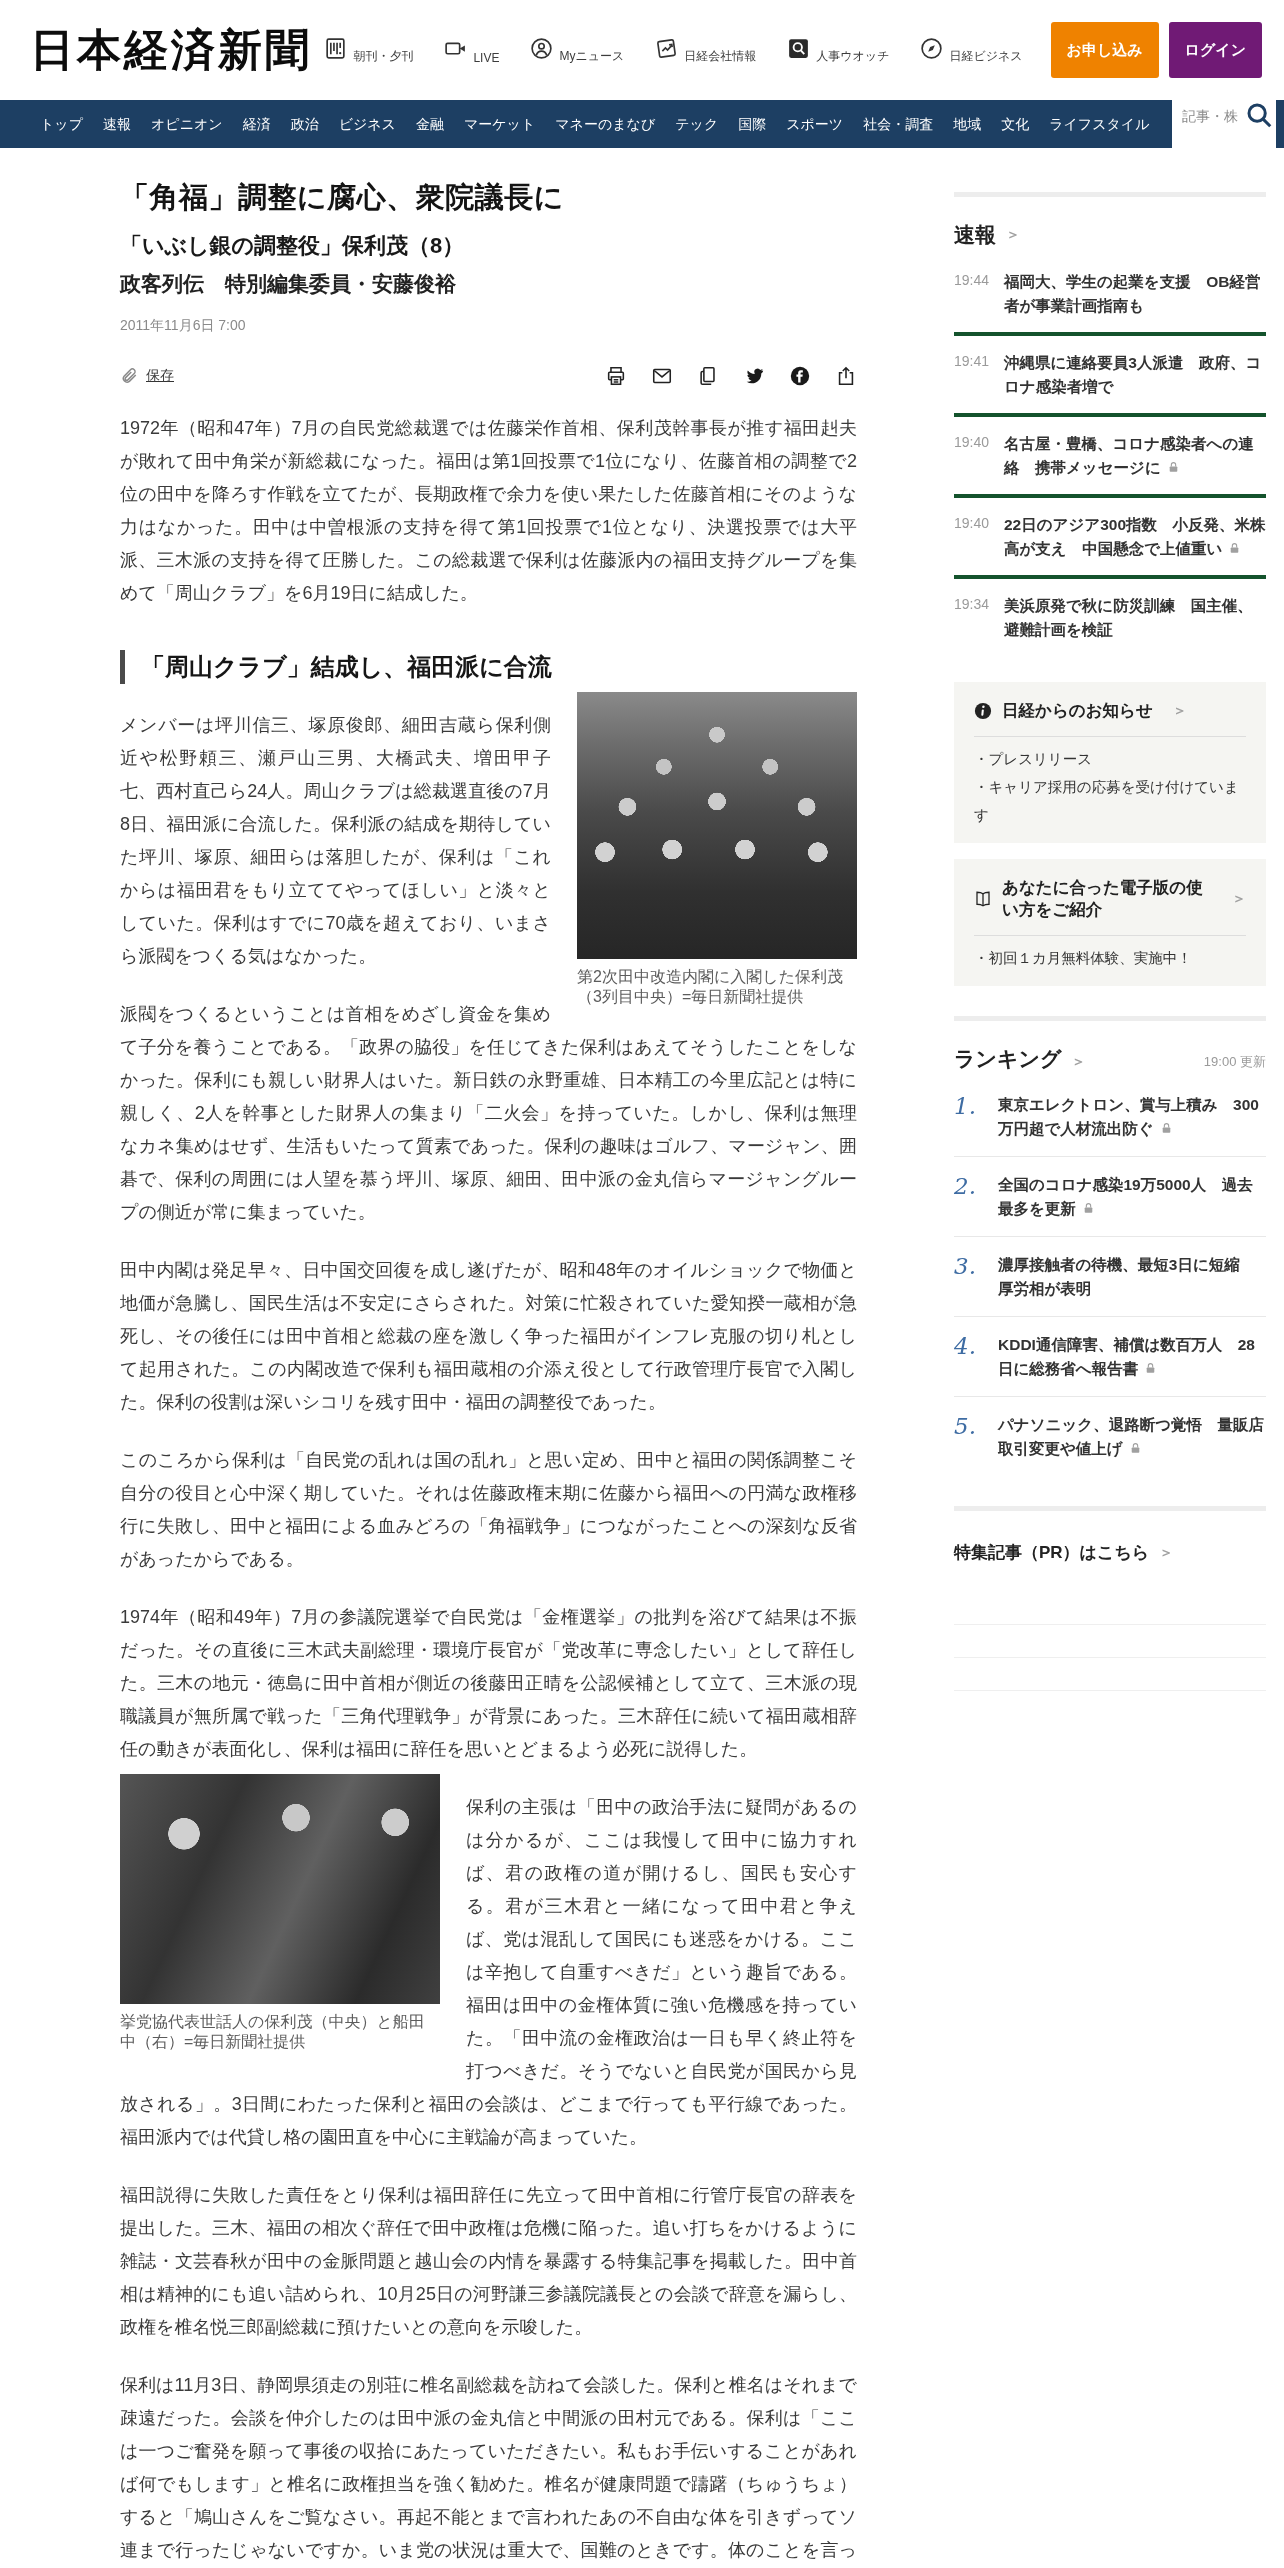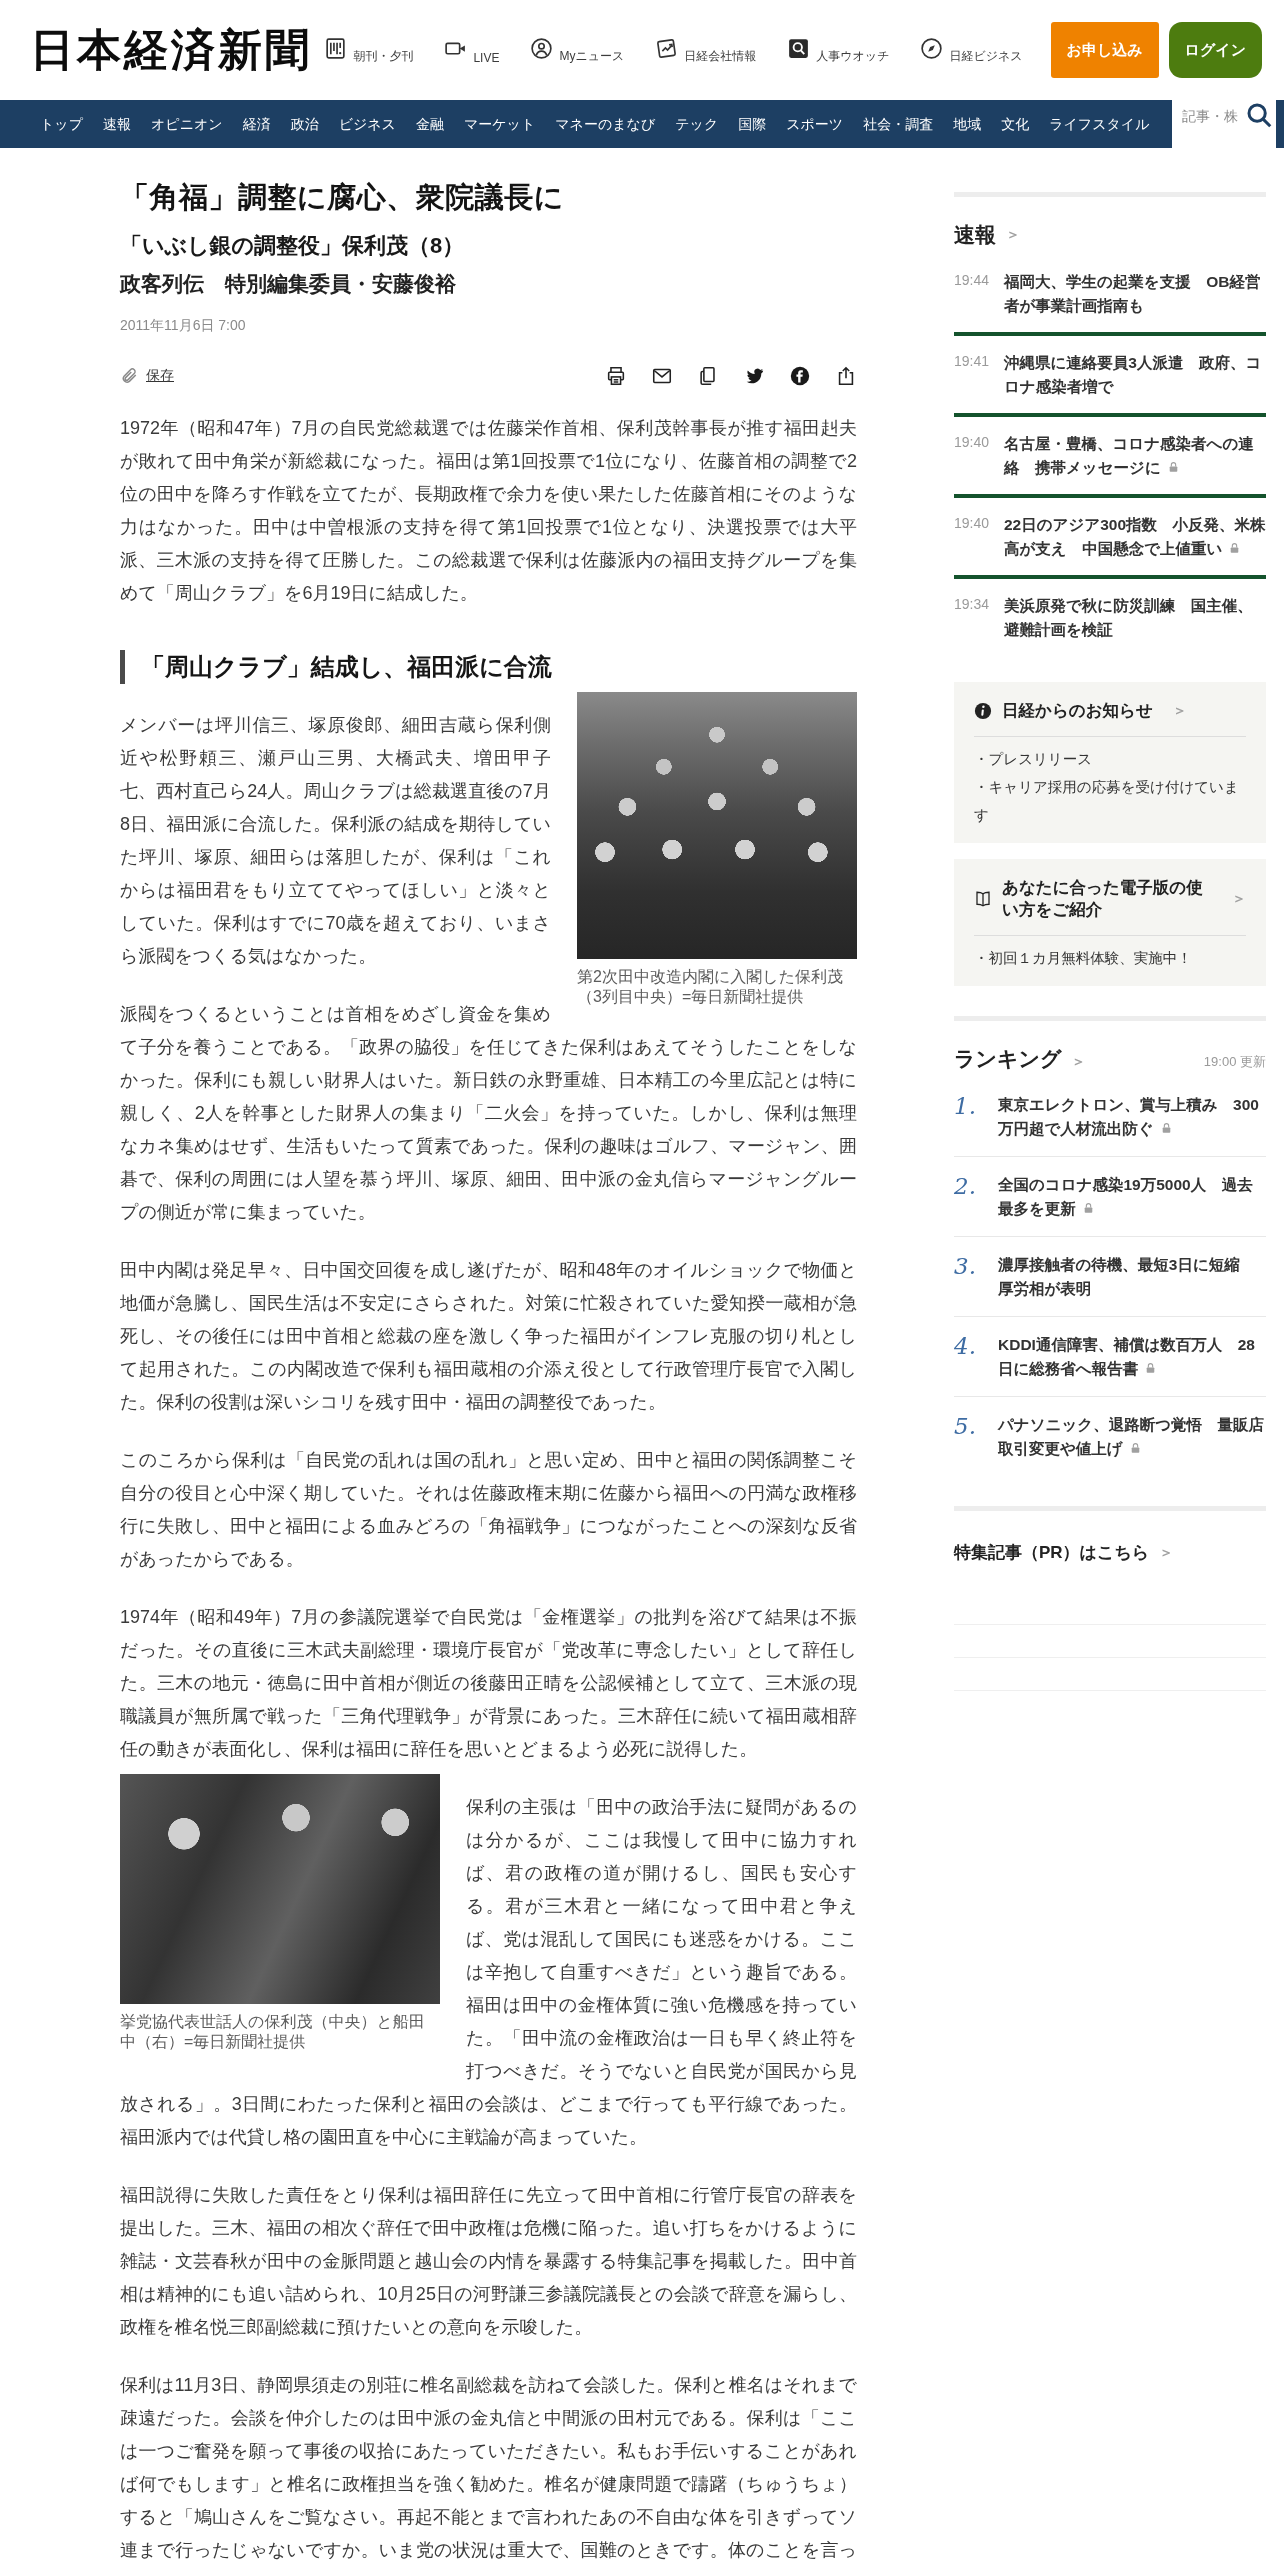--- a/index.html
+++ b/index.html
@@ -8,21 +8,21 @@
 
   
   .header { height: 100px; display: flex; align-items: center; padding: 0 22px 0 30px; background: #fff; }
   .logo { font-family: "DejaVu Serif", "Liberation Serif", serif; font-size: 44px; font-weight: 900; letter-spacing: 3px; color: #0c0c0c; cursor: pointer; white-space: nowrap; }
   .quick-links { margin-left: auto; display: flex; gap: 30px; margin-right: 28px; }
   .ql { display: flex; align-items: flex-end; gap: 5px; cursor: pointer; }
   .ql svg { width: 25px; height: 25px; }
   .ql-label { font-size: 12px; color: #3c3c3c; white-space: nowrap; }
   .btn { height: 56px; padding: 0 16px; font-size: 15px; font-weight: 700; color: #fff; border: none; border-radius: 3px; cursor: pointer; font-family: inherit; white-space: nowrap; }
   .btn-signup { background: #ef8200; margin-right: 10px; }
-  .btn-login { background: #4d7c0f; border-radius: 13px; }
+  .btn-login { background: #701a75; }
 
   
   .nav { height: 48px; background: #1d3f63; display: flex; align-items: center; padding: 0 8px 0 30px; }
   .nav-items { display: flex; list-style: none; flex: 1; min-width: 0; }
   .nav-item { color: #fff; font-size: 14px; padding: 0 10px; white-space: nowrap; cursor: pointer; line-height: 48px; }
   .nav-search { position: relative; margin-left: auto; flex: none; }
   .nav-search input { width: 104px; height: 56px; border: none; border-radius: 2px; padding: 0 32px 16px 10px; font-size: 14px; font-family: inherit; color: #3b82f6; outline: none; }
   .nav-search input::placeholder { color: #8a8a8a; }
   .nav-search svg { position: absolute; right: 2px; top: 4px; width: 30px; height: 30px; cursor: pointer; }
 

